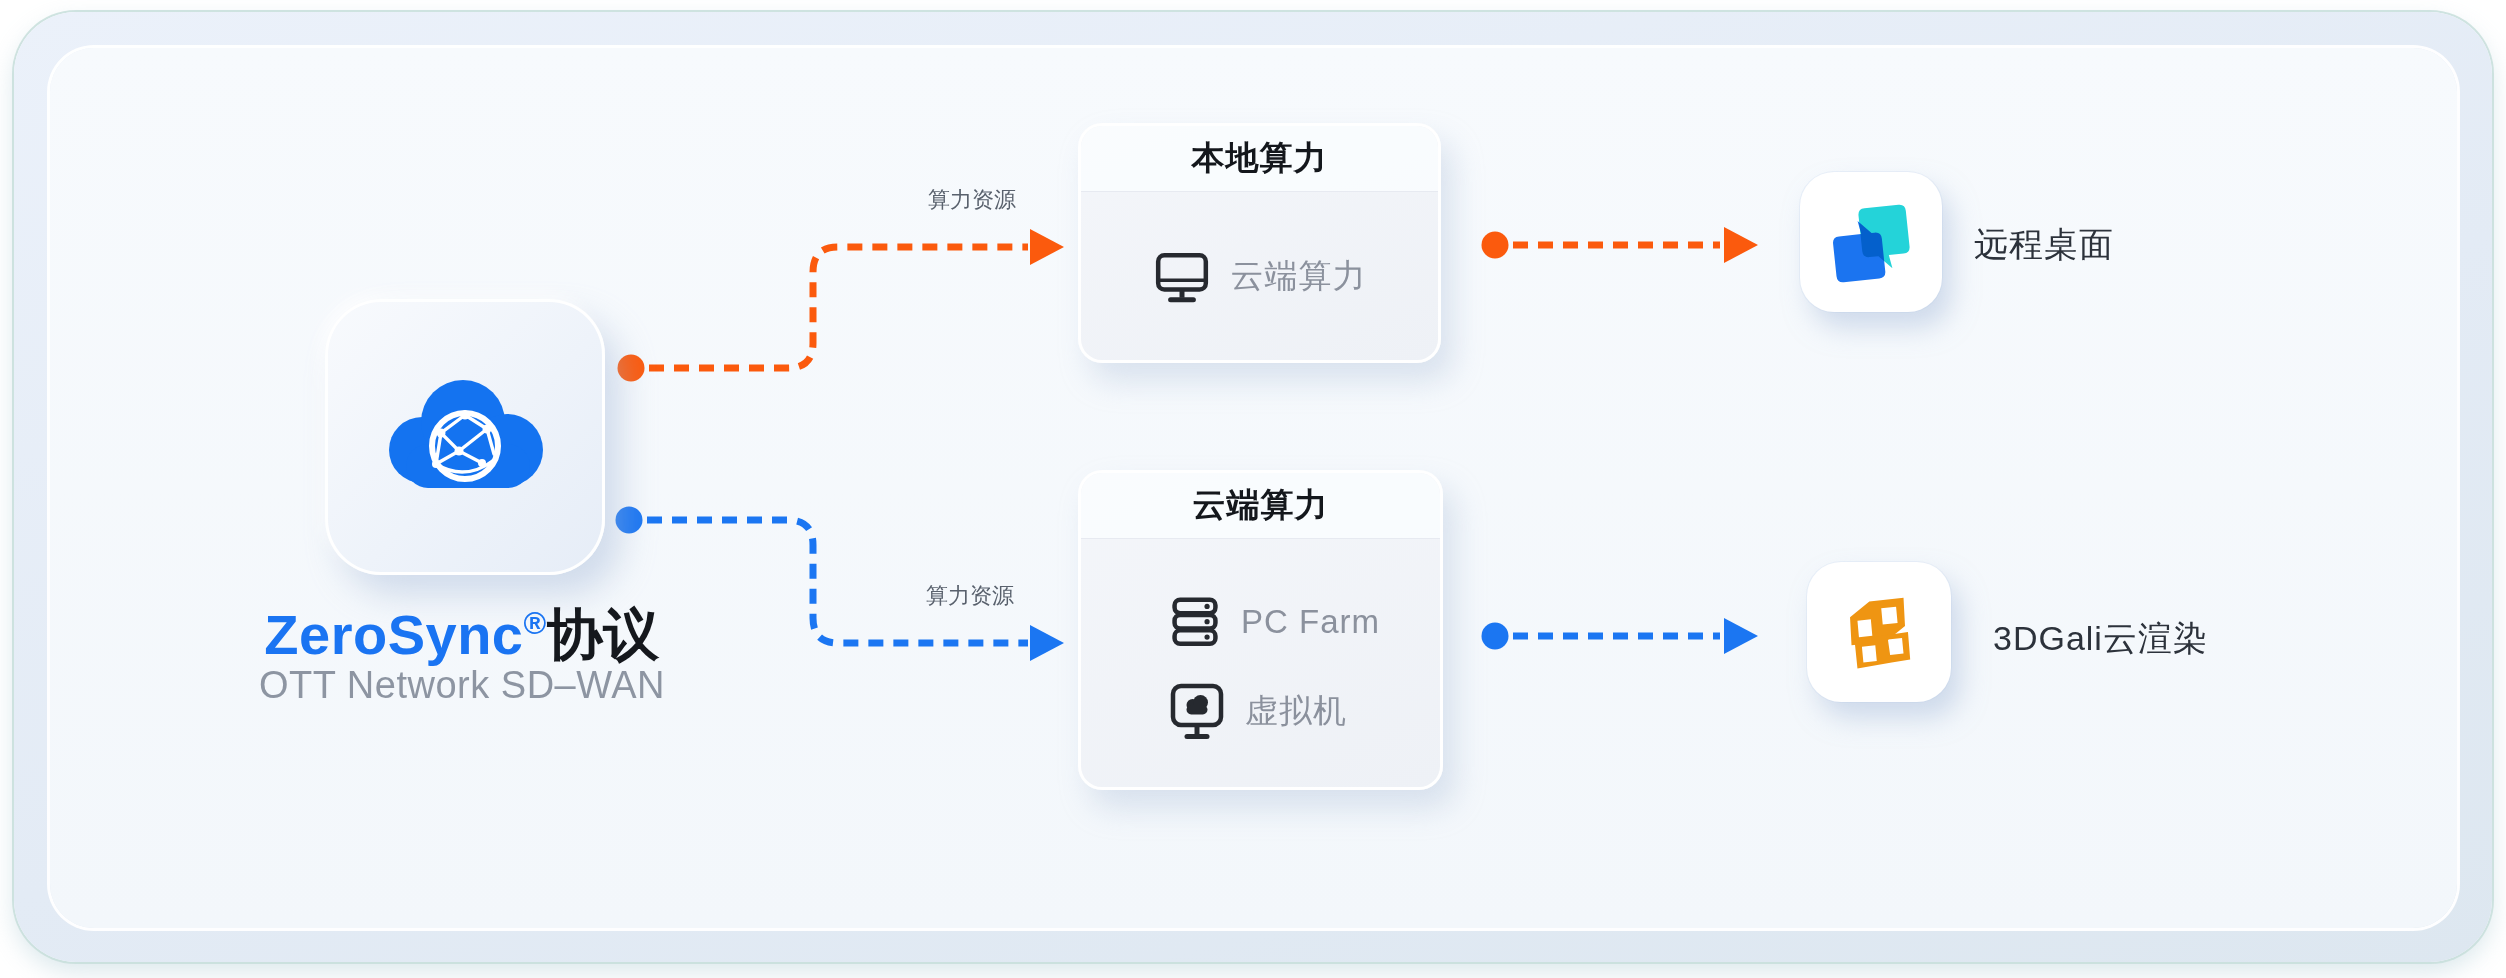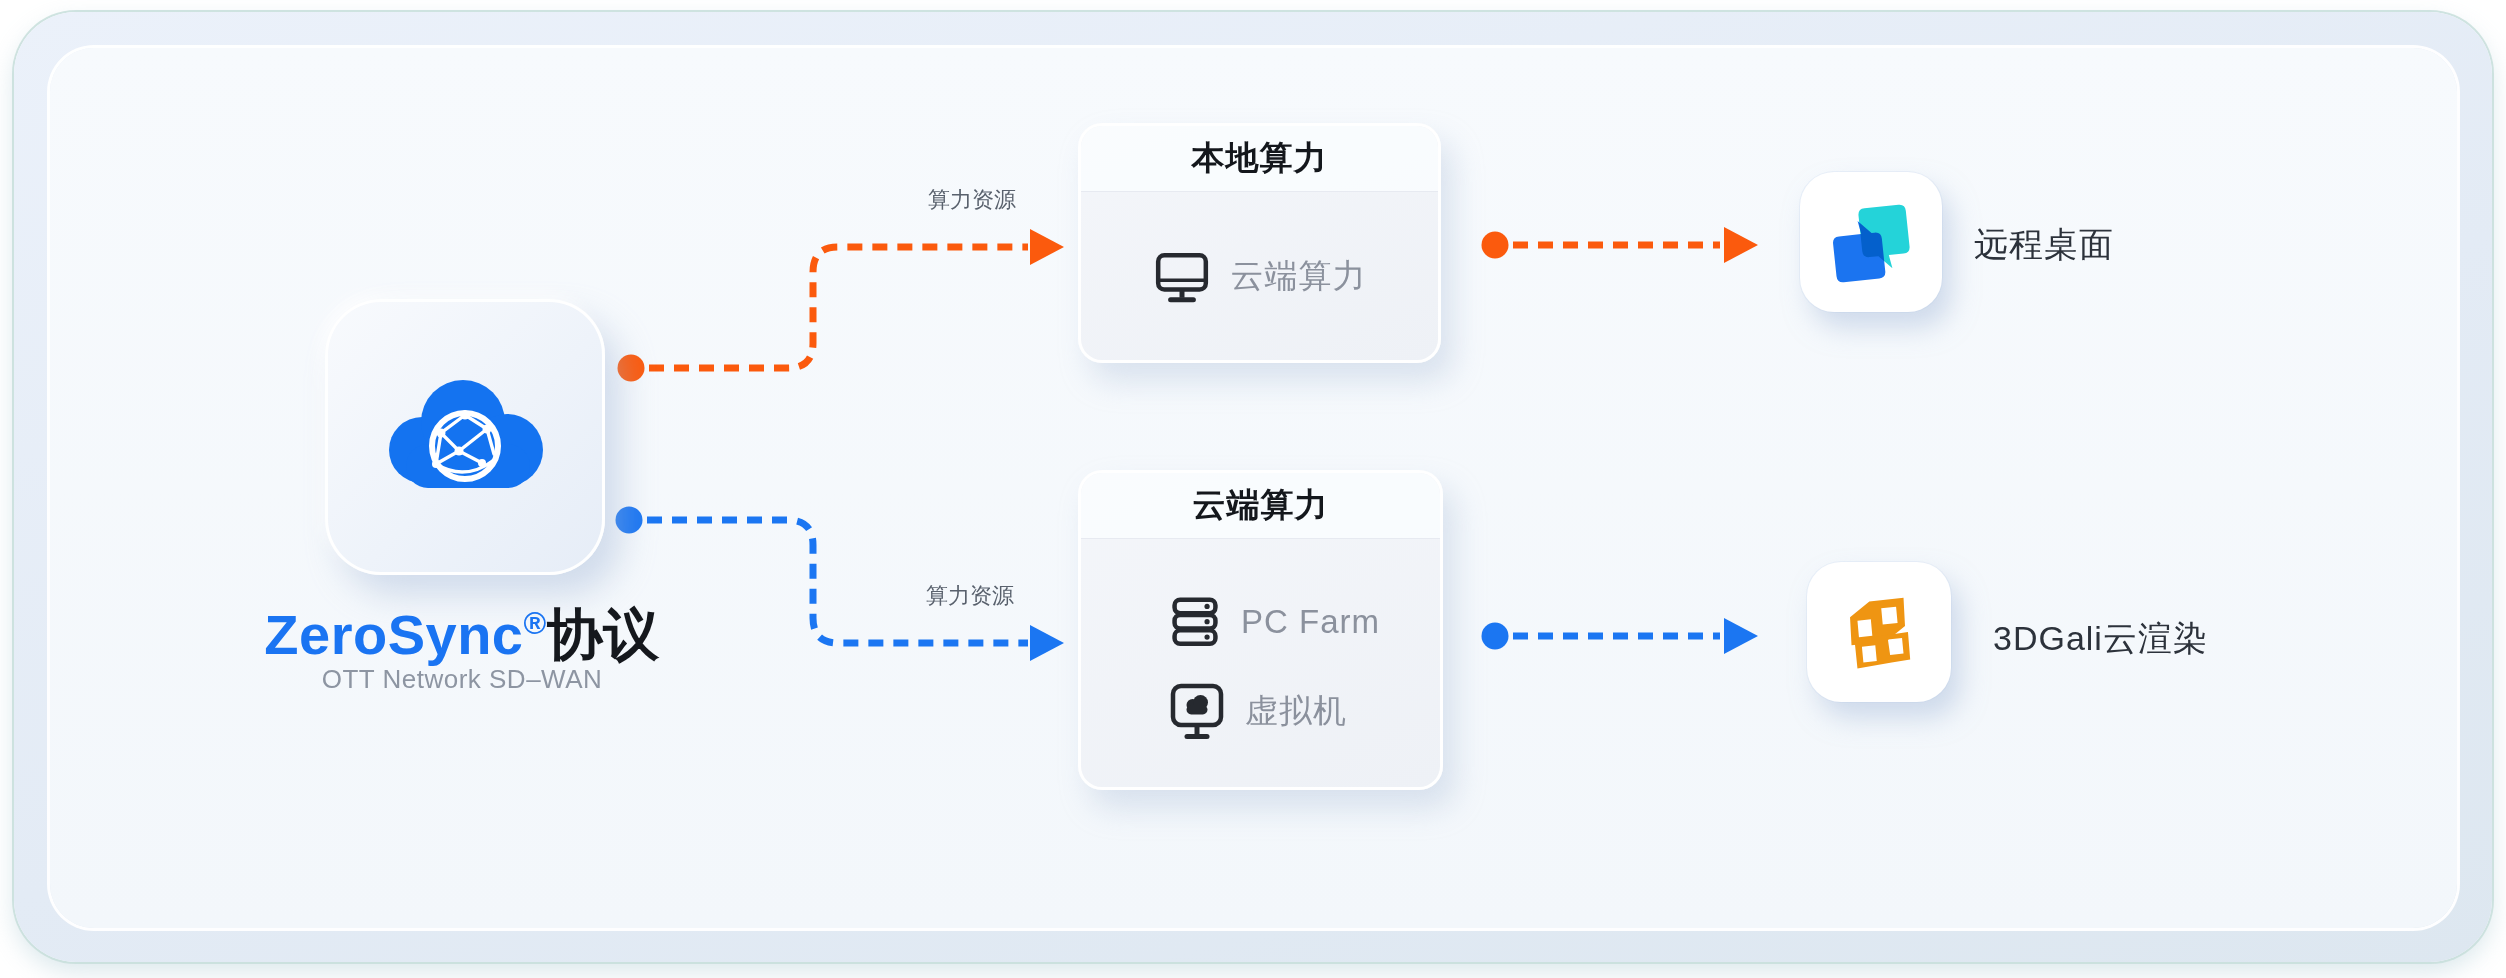--- a/index.html
+++ b/index.html
@@ -34,21 +34,21 @@
   }
   .tile.zerosync{left:325px;top:299px;width:274px;height:270px;}
   .zerosync-title{
     position:absolute;left:162px;top:598px;width:600px;text-align:center;
     font-size:56px;font-weight:700;color:#15181d;letter-spacing:.5px;
   }
   .zerosync-title .brand{color:#1a74f2;}
   .zerosync-title sup{color:#1a74f2;font-size:.55em;vertical-align:super;}
   .zerosync-subtitle{
     position:absolute;left:162px;top:664px;width:600px;text-align:center;
-    font-size:26px;color:#8d95a2;letter-spacing:.5px;
+    font-size:38px;color:#8d95a2;letter-spacing:.5px;
   }
 
   .flow-label{position:absolute;width:300px;text-align:center;font-size:22px;color:#59616d;}
   .flow-label.local{left:822px;top:185px;}
   .flow-label.cloud{left:820px;top:581px;}
 
   
   .node-box{
     position:absolute;border-radius:24px;border:3px solid rgba(255,255,255,.95);
     background:linear-gradient(160deg,#f4f6fa 0%,#eef1f6 100%);

